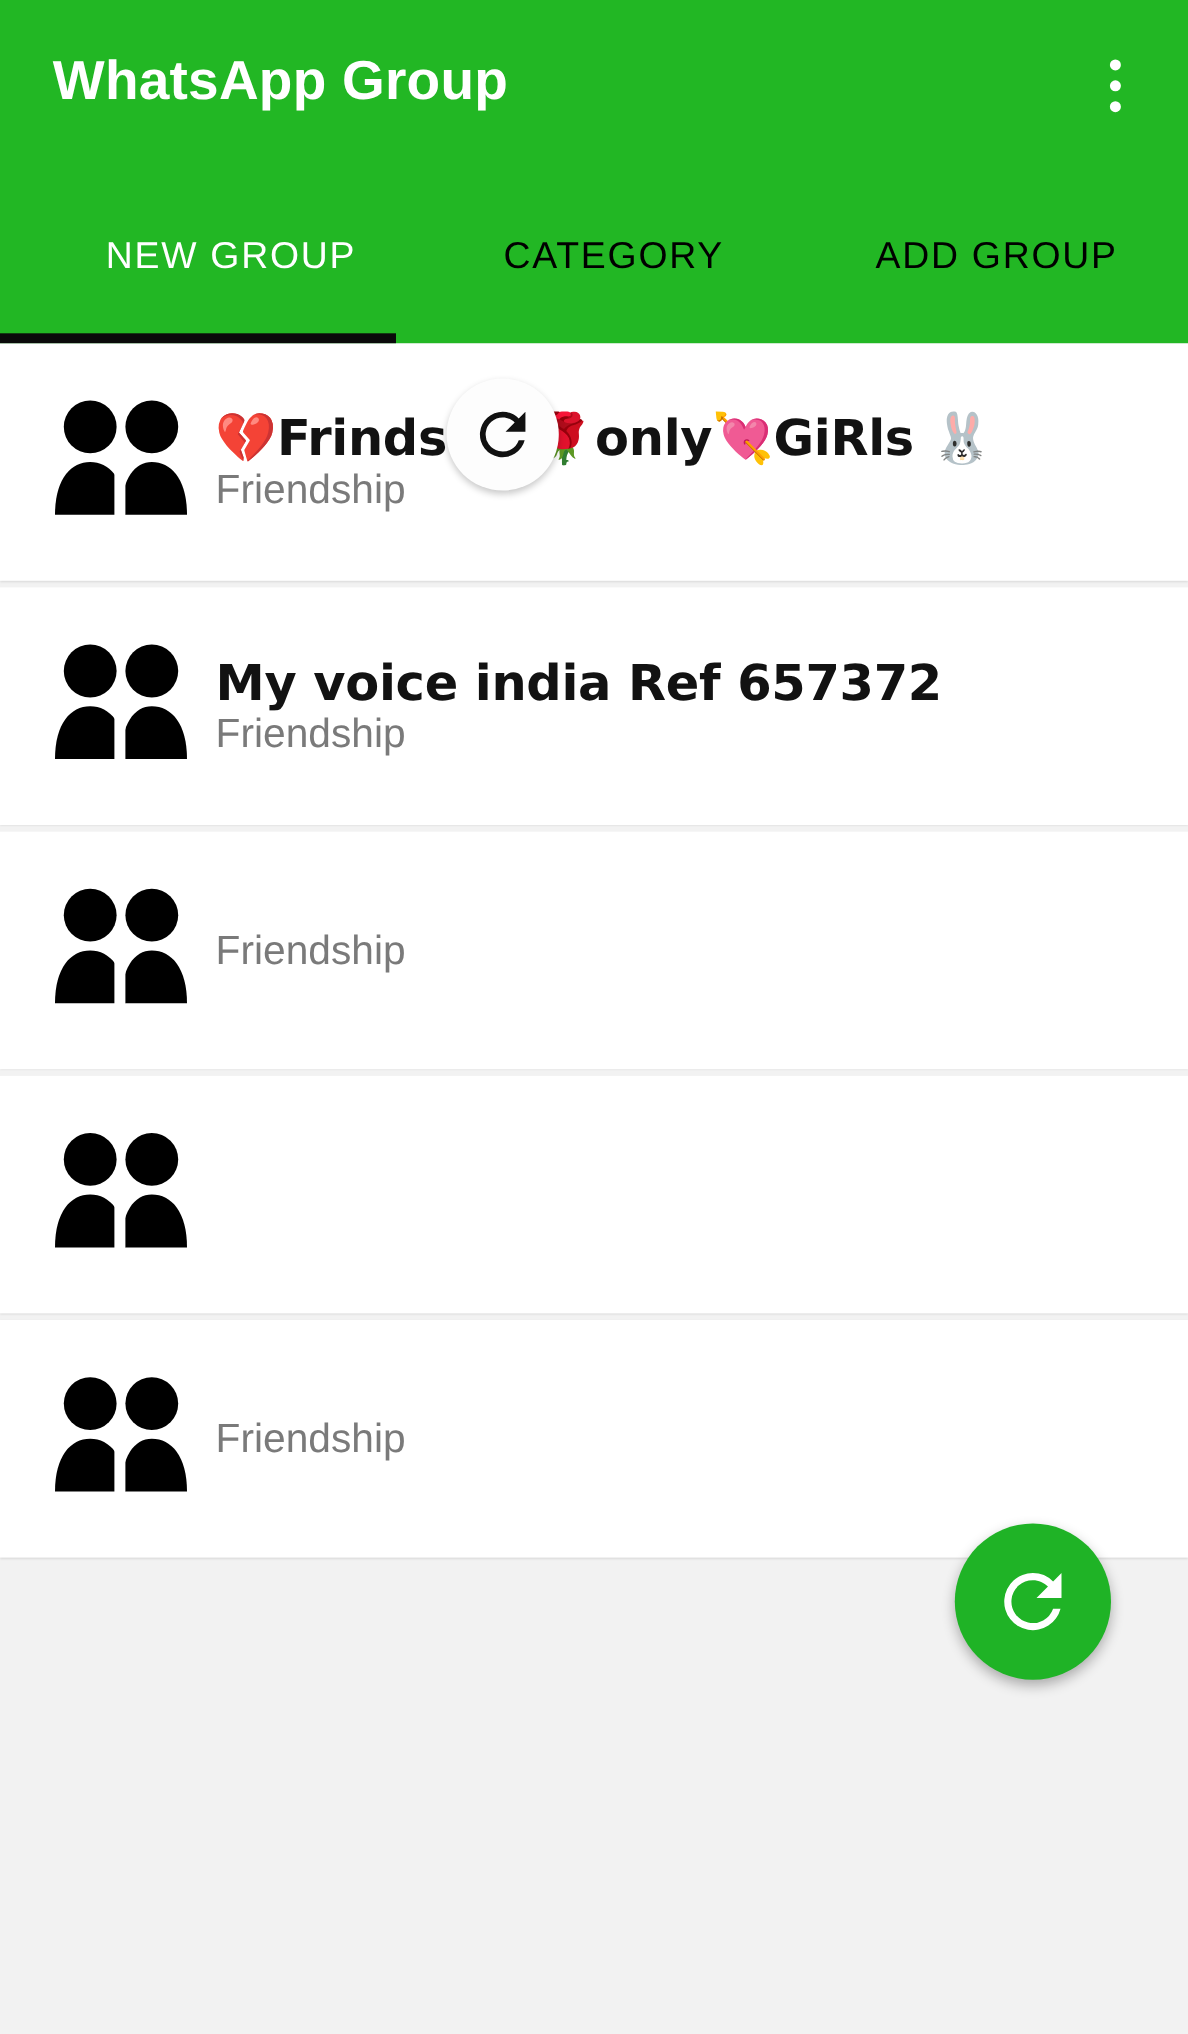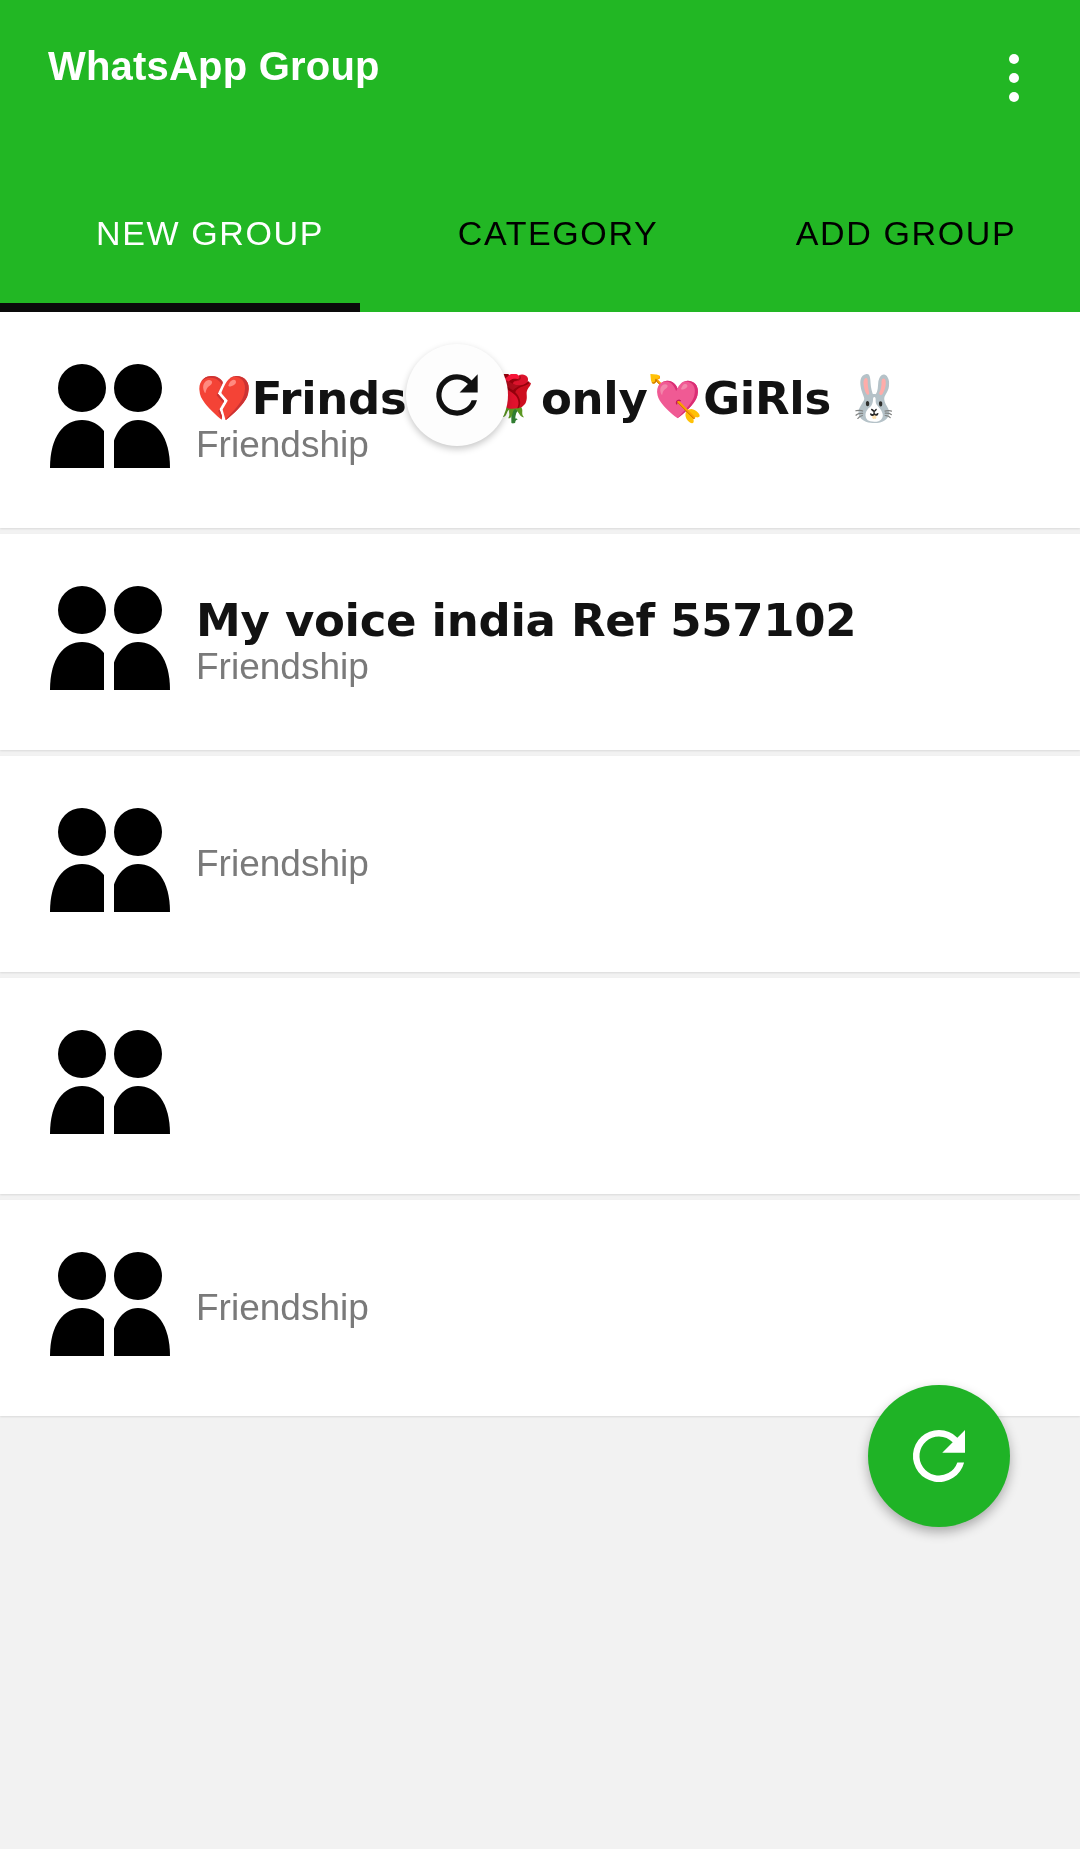--- a/index.html
+++ b/index.html
@@ -28,21 +28,21 @@
     z-index: 5;
   }
   .appbar-top {
     position: relative;
     height: 172px;
   }
   .app-title {
     position: absolute;
     left: 48px;
     top: 44px;
-    font-size: 40px;
+    font-size: 50px;
     font-weight: bold;
     color: #ffffff;
     letter-spacing: 0.2px;
     white-space: nowrap;
   }
   .overflow-btn {
     position: absolute;
     right: 34px;
     top: 42px;
     width: 64px;
@@ -238,21 +238,21 @@
         <div class="group-icon">
           <svg width="132" height="110" viewBox="0 0 132 110">
             <circle cx="34" cy="28" r="24" fill="#000000"></circle>
             <circle cx="90" cy="28" r="24" fill="#000000"></circle>
             <path d="M2 108 C2 76 16 60 34 60 C52 60 66 76 66 108 Z" fill="#000000"></path>
             <path d="M62 108 C62 76 74 60 90 60 C108 60 122 76 122 108 Z" fill="#000000"></path>
             <rect x="56" y="58" width="10" height="52" fill="#ffffff"></rect>
           </svg>
         </div>
         <div class="card-text">
-          <div class="card-title emoji">My voice india Ref 557102</div>
+          <div class="card-title emoji">My voice india Ref 657372</div>
           <div class="card-sub">Friendship</div>
         </div>
       </div>
     </div>
 
 
     <div class="card">
       <div class="card-inner">
         <div class="group-icon">
           <svg width="132" height="110" viewBox="0 0 132 110">

